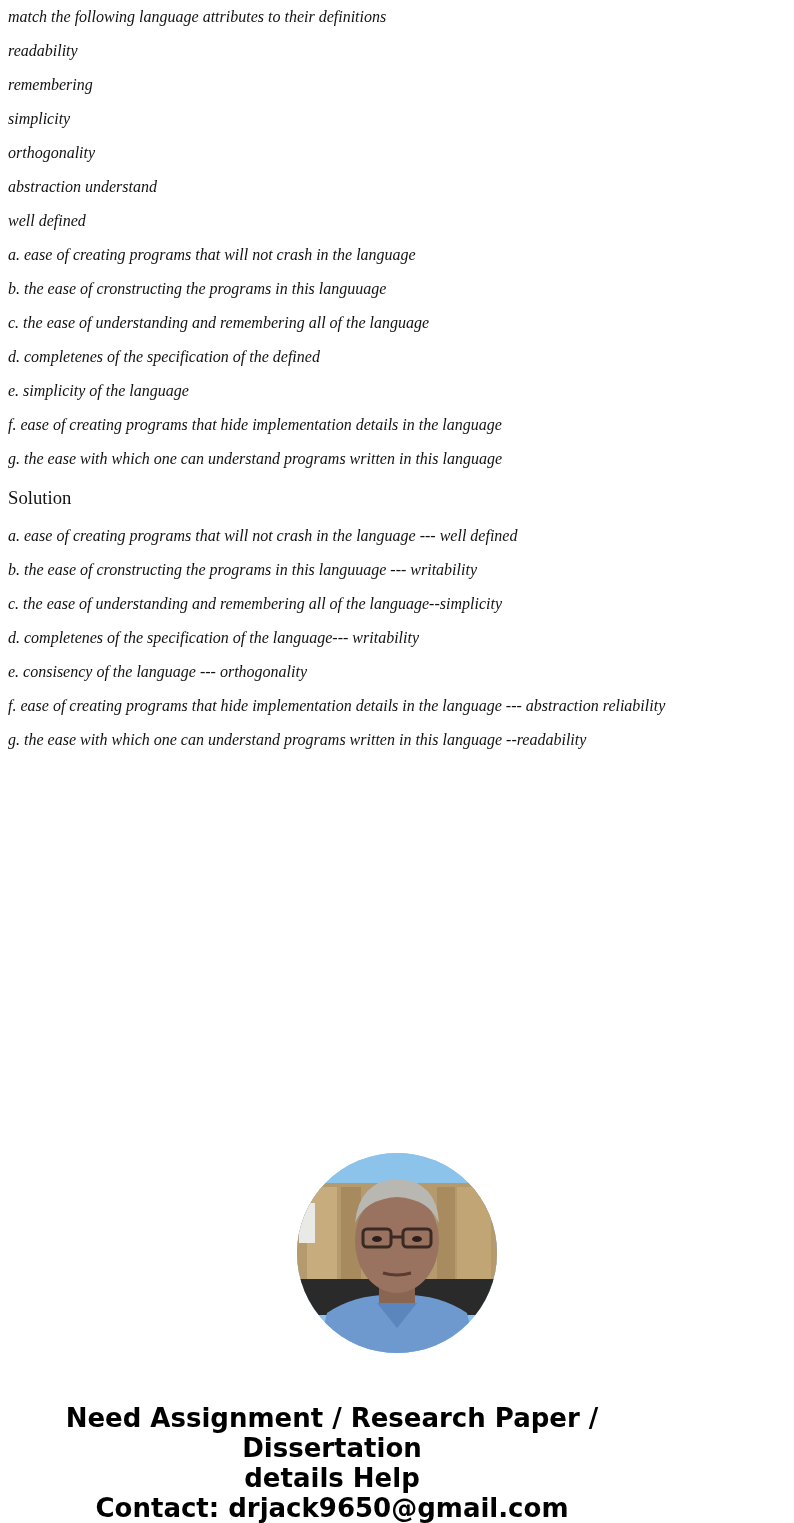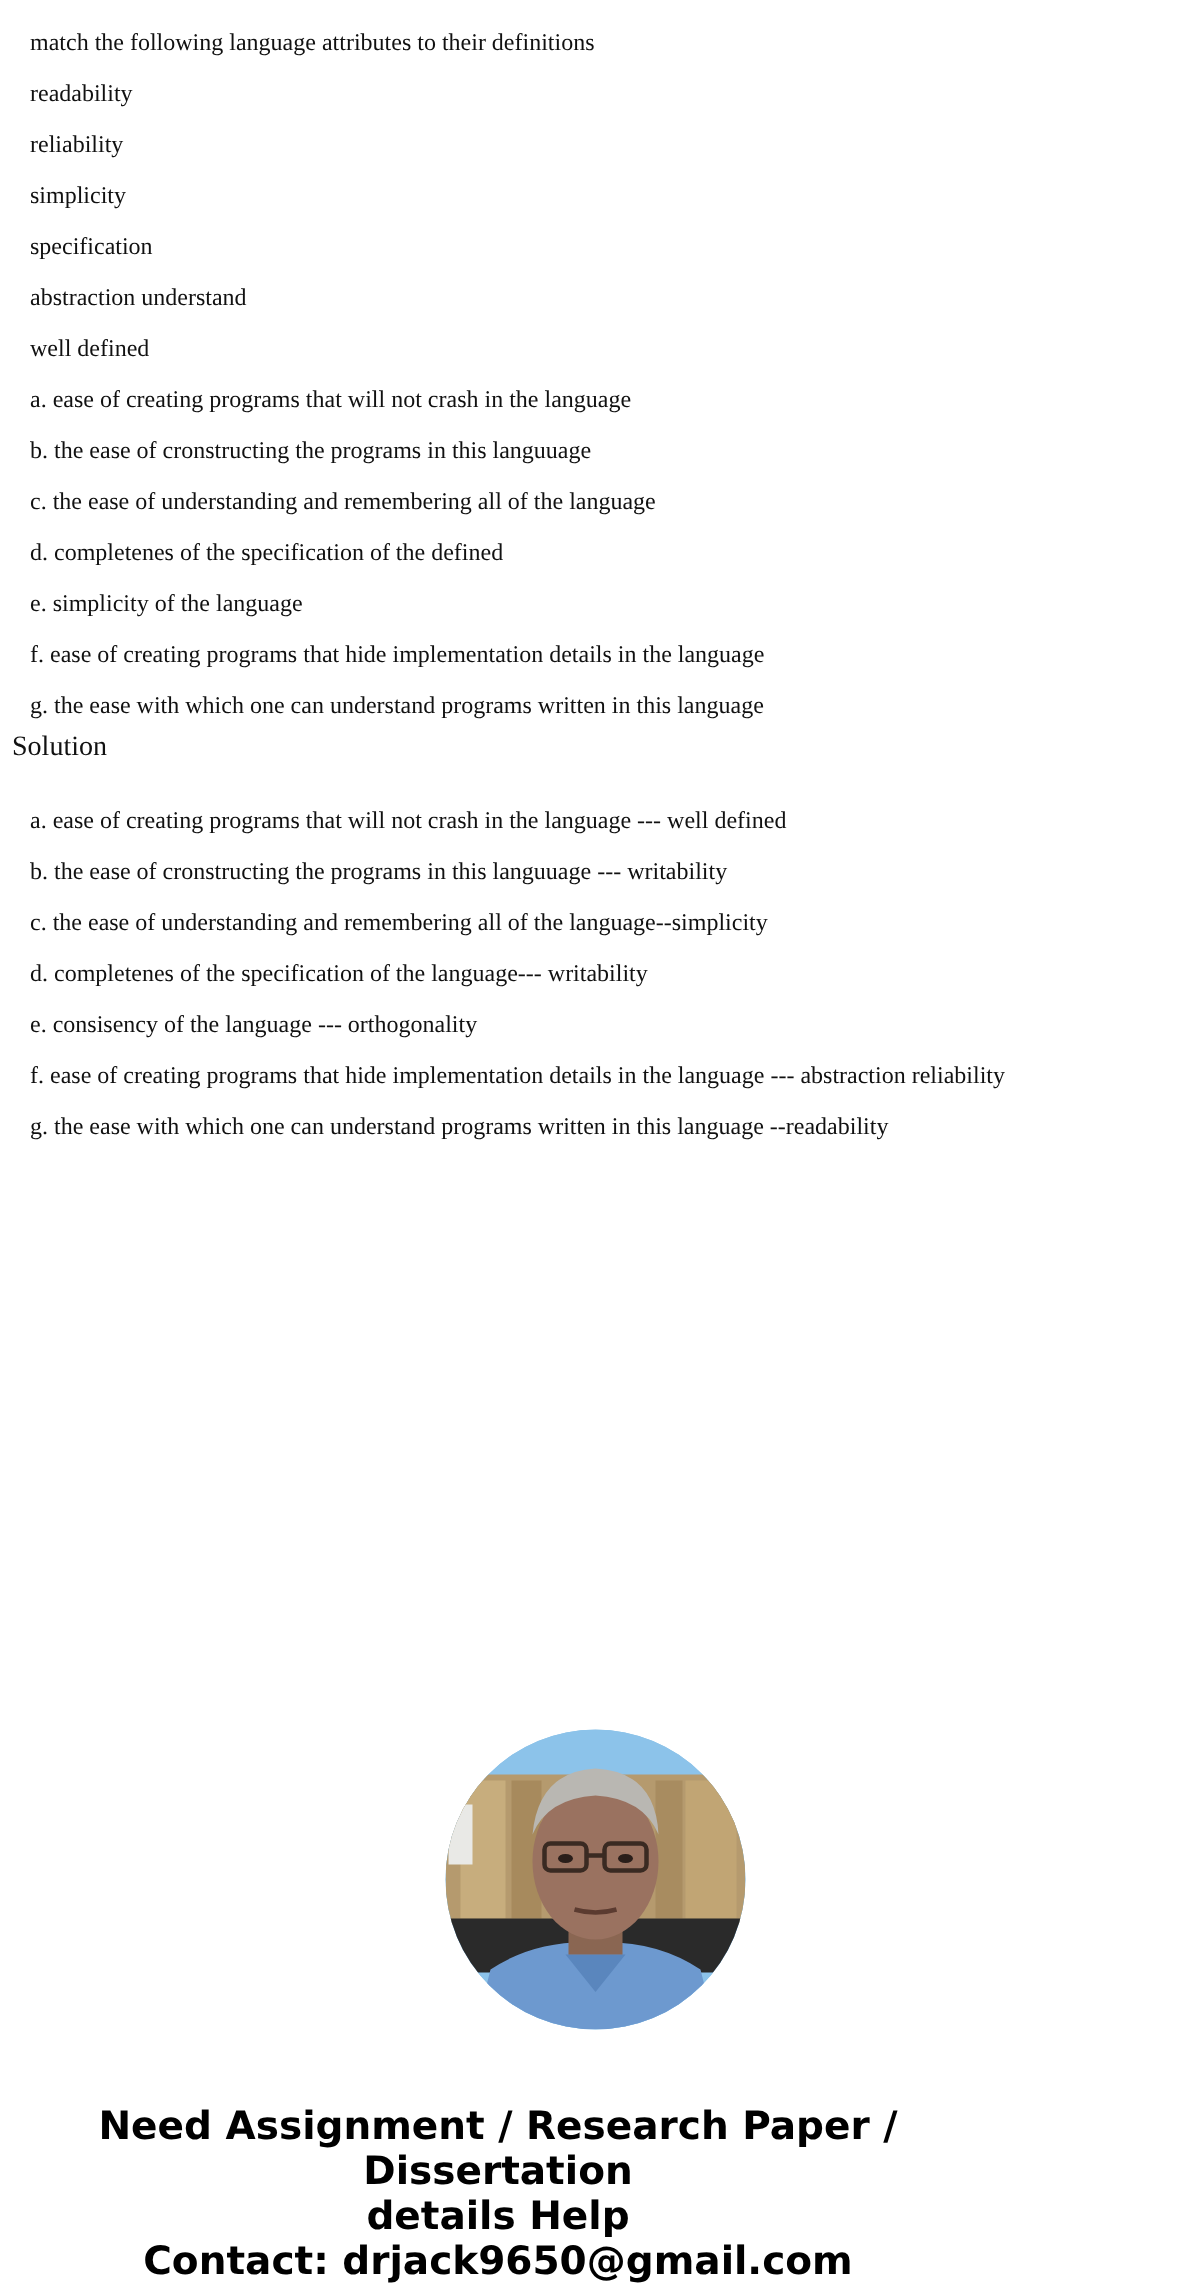--- a/index.html
+++ b/index.html
@@ -17,24 +17,25 @@
     }
     .content {
       position: absolute;
       left: 8px;
       top: 0;
       width: 778px;
     }
     .line {
       font-size: 16px;
       line-height: 18px;
-      margin: 12px;
+      margin: 0;
       position: absolute;
       left: 0;
       white-space: nowrap;
+      font-style: italic;
     }
     .heading {
       font-size: 18.7px;
       font-weight: normal;
       line-height: 22px;
       position: absolute;
       left: 0;
       margin: 0;
     }
     .avatar {
@@ -61,23 +62,23 @@
     }
     .footer div { margin: 0; }
   </style>
 </head>
 <body>
 
 <div class="content">
   <p class="line" style="top:8px">match the following language attributes to their definitions</p>
 
   <p class="line" style="top:42px">readability</p>
-  <p class="line" style="top:76px">reliability</p>
+  <p class="line" style="top:76px">remembering</p>
   <p class="line" style="top:110px">simplicity</p>
-  <p class="line" style="top:144px">specification</p>
+  <p class="line" style="top:144px">orthogonality</p>
   <p class="line" style="top:178px">abstraction understand</p>
   <p class="line" style="top:212px">well defined</p>
 
   <p class="line" style="top:246px">a. ease of creating programs that will not crash in the language</p>
   <p class="line" style="top:280px">b. the ease of cronstructing the programs in this languuage</p>
   <p class="line" style="top:314px">c. the ease of understanding and remembering all of the language</p>
   <p class="line" style="top:348px">d. completenes of the specification of the defined</p>
   <p class="line" style="top:382px">e. simplicity of the language</p>
   <p class="line" style="top:416px">f. ease of creating programs that hide implementation details in the language</p>
   <p class="line" style="top:450px">g. the ease with which one can understand programs written in this language</p>

